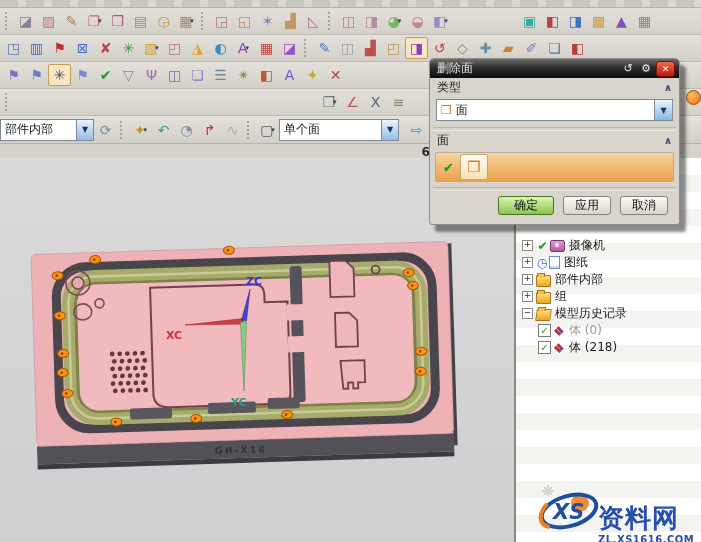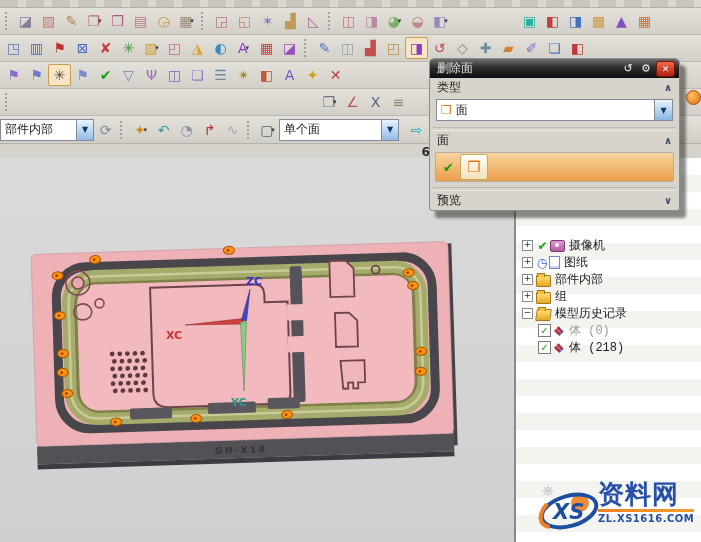--- a/index.html
+++ b/index.html
@@ -31,21 +31,21 @@
   #main{position:absolute;left:0;top:158px;width:701px;height:384px;}
   #viewport{position:absolute;left:0;top:0;width:514px;height:384px;
             background:linear-gradient(#dadada,#cfcfd2);}
   #navigator{position:absolute;left:514px;top:0;width:187px;height:384px;
              background:repeating-linear-gradient(180deg,#ffffff 0 17px,#f3f3f0 17px 34px);
              border-left:2px solid #8c8984;}
   #tree{position:absolute;left:2px;top:79px;right:0;}
   .tree-row{height:17px;display:flex;align-items:center;font-size:12px;color:#222;}
   .tree-row .expander{width:9px;height:9px;border:1px solid #8a8a8a;background:#fff;
        font-size:9px;line-height:7px;text-align:center;color:#333;margin-right:3px;flex:none;}
-  .tree-label{margin-left:3px;white-space:nowrap;font-family:Liberation Mono, monospace;}
+  .tree-label{margin-left:3px;white-space:nowrap;}
   .tree-label.gray{color:#9a9a9a;}
   .ti{display:inline-flex;align-items:center;justify-content:center;flex:none;margin-right:1px;}
   .ti-check{color:#18a018;font-weight:bold;font-size:12px;width:13px;}
   .ti-camera{width:13px;height:10px;background:linear-gradient(#e498d4,#b45aa4);border:1px solid #7a3a70;border-radius:2px;position:relative;}
   .ti-camera::after{content:"";position:absolute;left:4px;top:2px;width:4px;height:4px;border-radius:50%;background:#fff;}
   .ti-clock{color:#3a6ad0;font-size:12px;width:12px;}
   .ti-sheet{width:9px;height:11px;background:#fff;border:1px solid #7a8ac0;
             box-shadow:inset 0 -2px 0 #cdd8ef;}
   .ti-folder{width:13px;height:10px;background:linear-gradient(#ffe07a,#e8a820);
              border:1px solid #a87818;border-radius:1px;position:relative;margin-top:2px;}
@@ -87,21 +87,21 @@
   #dlg-buttons{display:flex;justify-content:flex-end;align-items:center;gap:9px;
            padding:5px 11px 9px;}
   .btn-dlg{height:19px;font-size:12px;display:flex;align-items:center;justify-content:center;
            border-radius:3px;border:1px solid #85837a;background:linear-gradient(#fbfaf7,#d9d5cc);
            padding:0 11px;color:#111;}
   .btn-ok{background:linear-gradient(#dcf4b2,#8bc550);border-color:#47751c;padding:0 15px;}
   
   #watermark{position:absolute;left:536px;top:481px;width:165px;height:58px;z-index:60;display:flex;}
   #wm-sketch{position:absolute;left:6px;top:2px;color:#c9c9c9;font-size:14px;}
   #wm-logo{width:66px;height:48px;margin-top:6px;flex:none;}
-  #wm-text{display:flex;flex-direction:column;margin-left:-4px;margin-top:0;}
+  #wm-text{display:flex;flex-direction:column;margin-left:-4px;margin-top:24px;}
   #wm-name{font-size:26px;font-weight:bold;color:#2750a8;line-height:1.05;letter-spacing:1px;}
   #wm-line{height:3px;background:linear-gradient(90deg,#f08020,#f5a030);margin:1px 0 1px;}
   #wm-url{font-size:10px;font-weight:bold;color:#2750a8;letter-spacing:.5px;}
   
   #edge-icon{position:absolute;left:686px;top:90px;width:13px;height:13px;border-radius:50%;
       background:radial-gradient(circle at 35% 35%,#ffc060,#e07010);border:1px solid #a05008;z-index:5;}
 </style>
 </head>
 <body>
 
@@ -572,23 +572,24 @@
       <span>面</span>
       <span class="chev">∧</span>
     </div>
     <div id="sel-row">
       <span class="chk">✔</span>
       <span id="sel-cube-btn">
         <span>❒</span>
       </span>
     </div>
     <div class="dlg-hr"></div>
-    <div class="dlg-section">
-      <span>预览</span>
-      <span class="chev">∨</span>
+    <div id="dlg-buttons">
+      <button class="btn-dlg btn-ok">确定</button>
+      <button class="btn-dlg">应用</button>
+      <button class="btn-dlg">取消</button>
     </div>
   </div>
 
   <div id="watermark">
     <span id="wm-sketch">❋</span>
     <svg id="wm-logo" viewBox="0 0 66 48">
       <circle cx="44" cy="16" r="9" fill="#f08020" opacity="0.9"></circle>
       <ellipse cx="33" cy="24" rx="28" ry="15" fill="none" stroke="#1d4fa0" stroke-width="4" transform="rotate(-16 33 24)"></ellipse>
       <path d="M10,34 A28,15 -16 0 1 14,11" fill="none" stroke="#f08020" stroke-width="4" transform="rotate(-16 33 24)"></path>
       <text x="17" y="32" font-size="21" font-weight="bold" font-style="italic" fill="#1d4fa0">XS</text>

